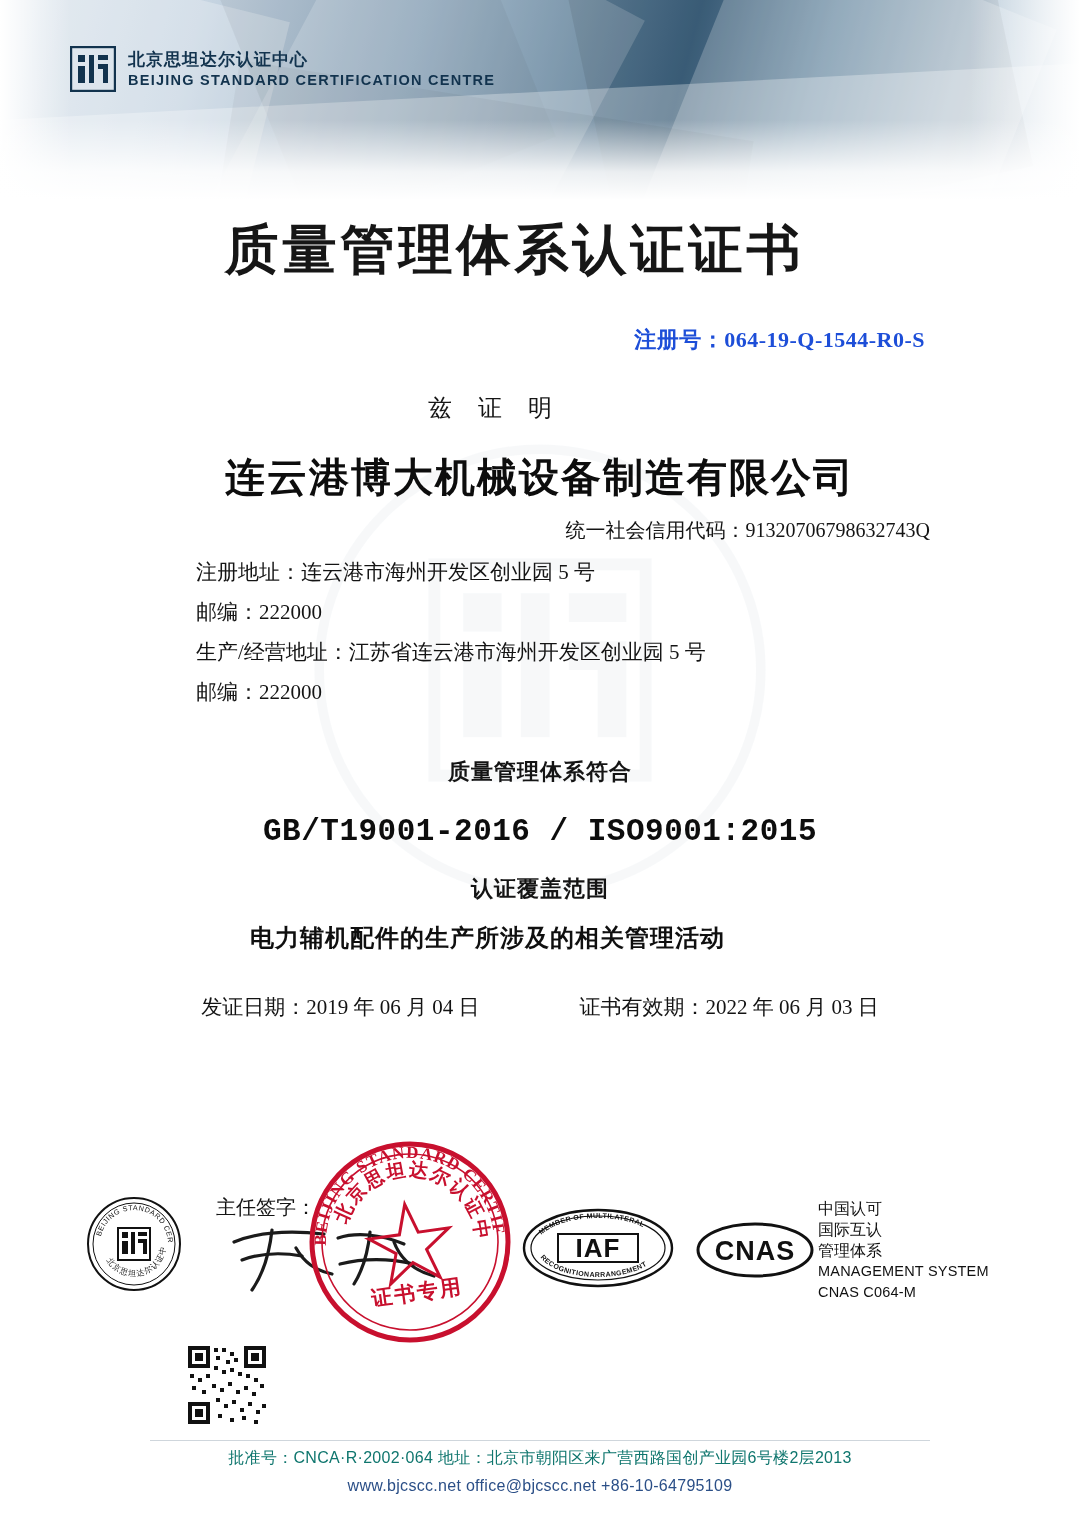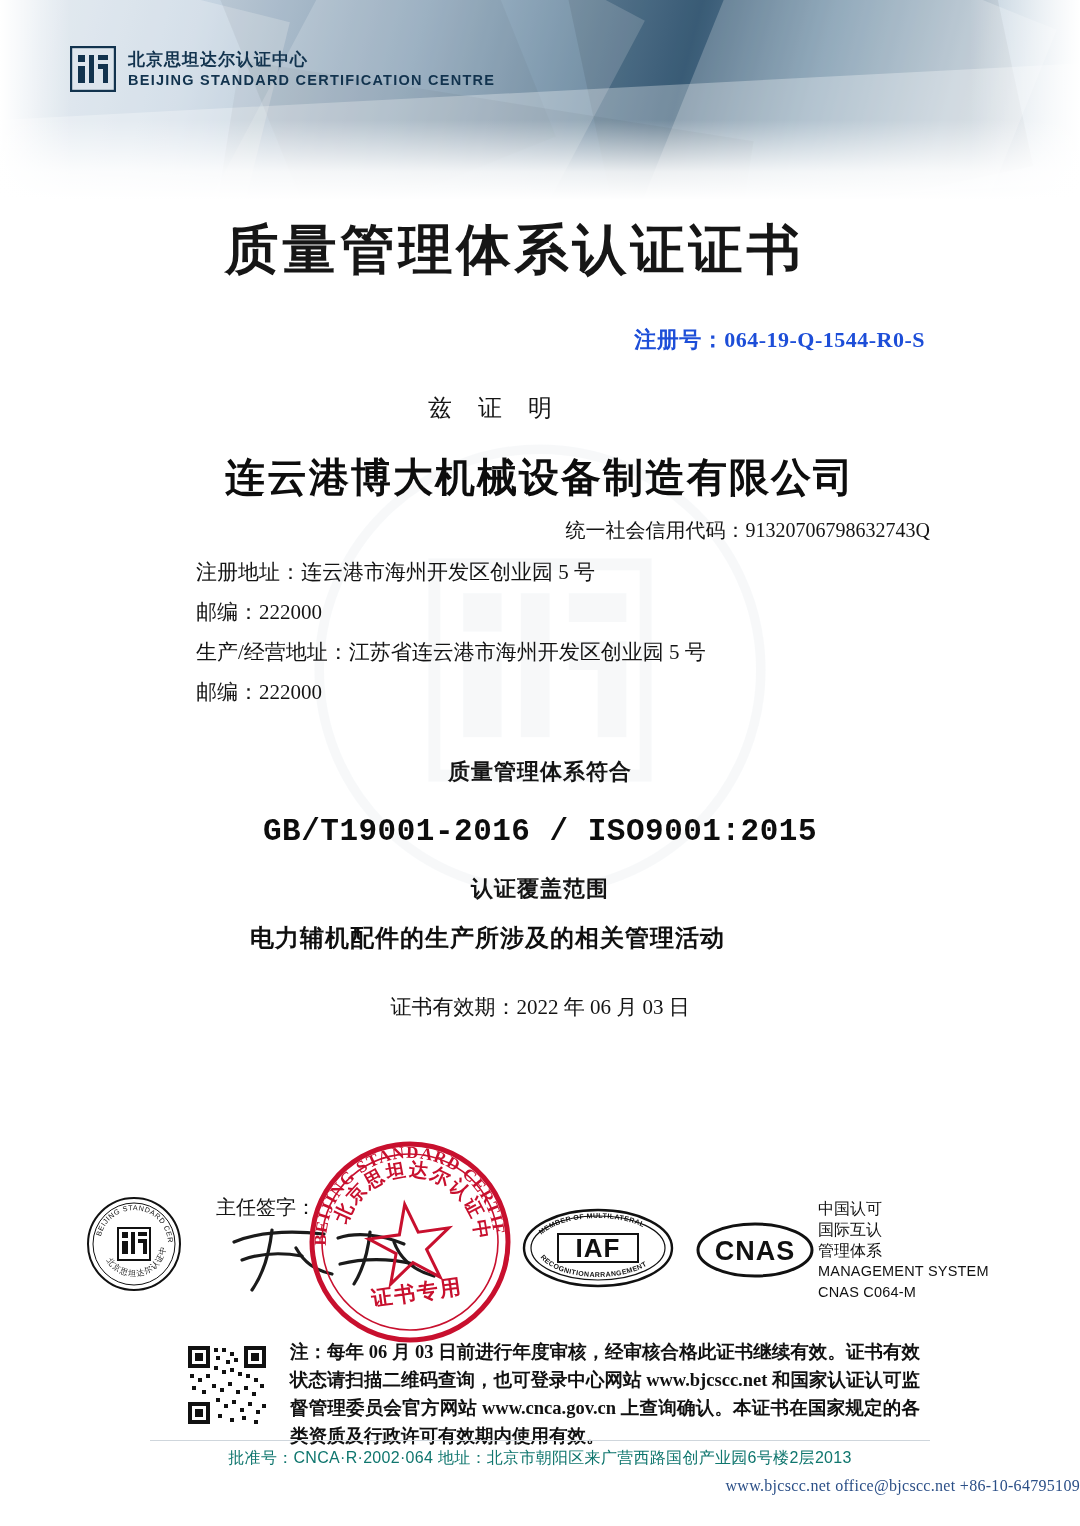--- a/index.html
+++ b/index.html
@@ -293,22 +293,22 @@
     text-align: center;
     font-family: "Liberation Sans", sans-serif;
     font-size: 16px;
     color: #0f766e;
     letter-spacing: 0.3px;
   }
   .footer2 {
     position: absolute;
     left: 0; top: 1477px;
     width: 1080px;
-    text-align: right;
-    font-family: Liberation Serif, serif;
+    text-align: center;
+    font-family: Liberation Sans, sans-serif;
     font-size: 16px;
     color: #2b4f87;
     letter-spacing: 0.3px;
   }
   .hr-bottom {
     position: absolute;
     left: 150px; top: 1440px;
     width: 780px; height: 1px;
     background: #cfd6dc;
   }
@@ -384,20 +384,21 @@
     <div class="addr-line">邮编：222000</div>
   </div>
 
   <div class="conform-label">质量管理体系符合</div>
   <div class="standard">GB/T19001-2016 / ISO9001:2015</div>
 
   <div class="scope-label">认证覆盖范围</div>
   <div class="scope-text">电力辅机配件的生产所涉及的相关管理活动</div>
 
   <div class="dates">
+    <span>发证日期：2019 年 06 月 04 日</span>
     <span>证书有效期：2022 年 06 月 03 日</span>
   </div>
 
   <div class="logo-left-badge">
     <svg width="96" height="96" viewBox="0 0 96 96" aria-hidden="true">
       <circle cx="48" cy="48" r="46" fill="none" stroke="#111" stroke-width="2"></circle>
       <circle cx="48" cy="48" r="41" fill="none" stroke="#111" stroke-width="1"></circle>
       <defs>
         <path id="badgeTop" d="M 14,48 A 34,34 0 0 1 82,48"></path>
         <path id="badgeBot" d="M 16,48 A 32,32 0 0 0 80,48"></path>
@@ -534,19 +535,18 @@
           <rect x="70" y="66" width="4" height="4"></rect>
         <rect x="32" y="70" width="4" height="4"></rect>
           <rect x="44" y="74" width="4" height="4"></rect>
           <rect x="56" y="72" width="4" height="4"></rect>
         <rect x="68" y="76" width="4" height="4"></rect>
           <rect x="76" y="60" width="4" height="4"></rect>
       </g>
     </svg>
   </div>
 
-  <div class="note">注：每年 06 月 03 日前进行年度审核，经审核合格此证书继续有效。证书有效状态请扫描二维码查询，也可登录中心网站 www.bjcscc.net 和国家认证认可监督管理委员会官方网站 www.cnca.gov.cn 上查询确认。本证书在国家规定的各类资质及行政许可有效期内使用有效。</div>
 
   <div class="hr-bottom"></div>
   <div class="footer1">批准号：CNCA·R·2002·064   地址：北京市朝阳区来广营西路国创产业园6号楼2层2013</div>
   <div class="footer2">www.bjcscc.net   office@bjcscc.net   +86-10-64795109</div>
 
 </div>
 
 </body></html>

